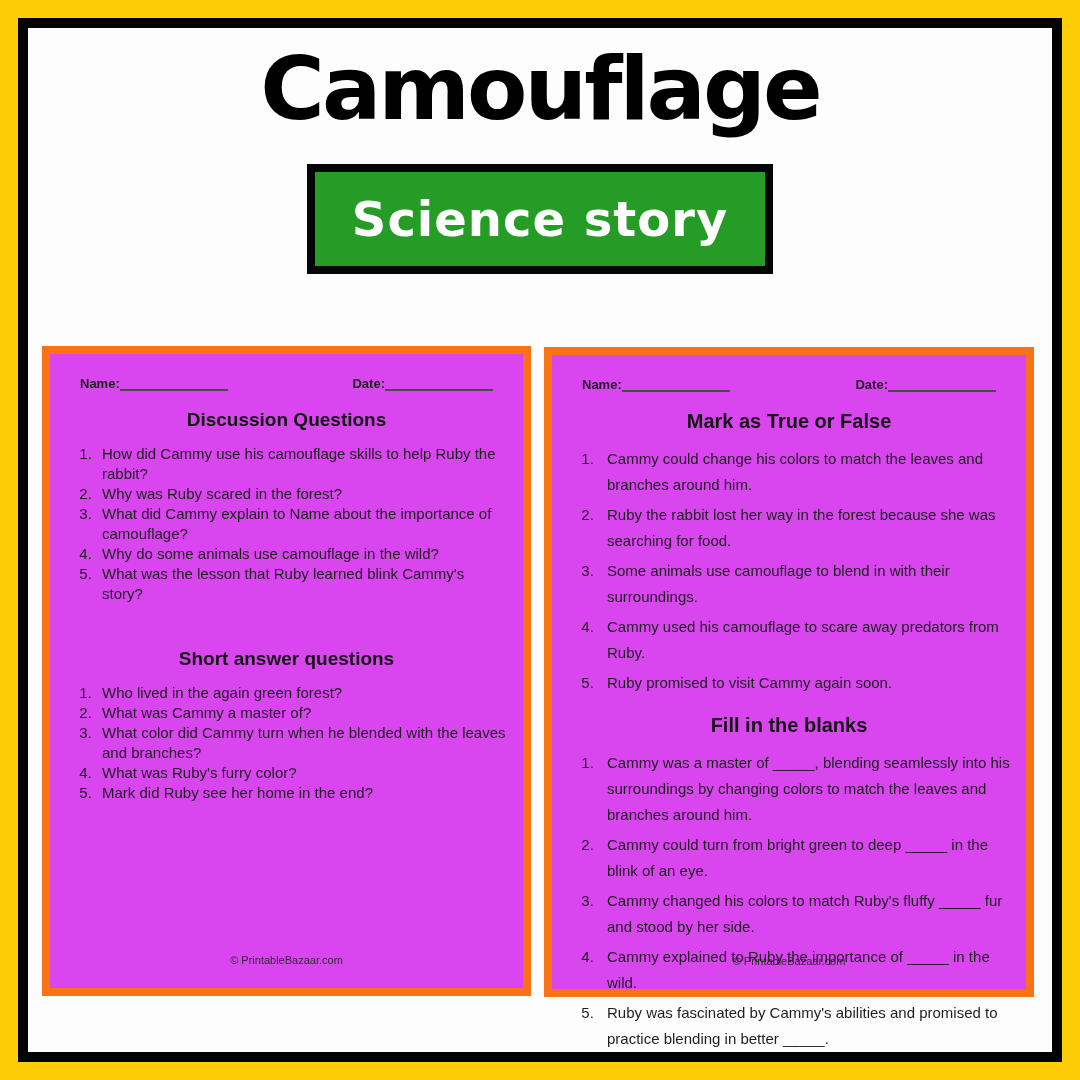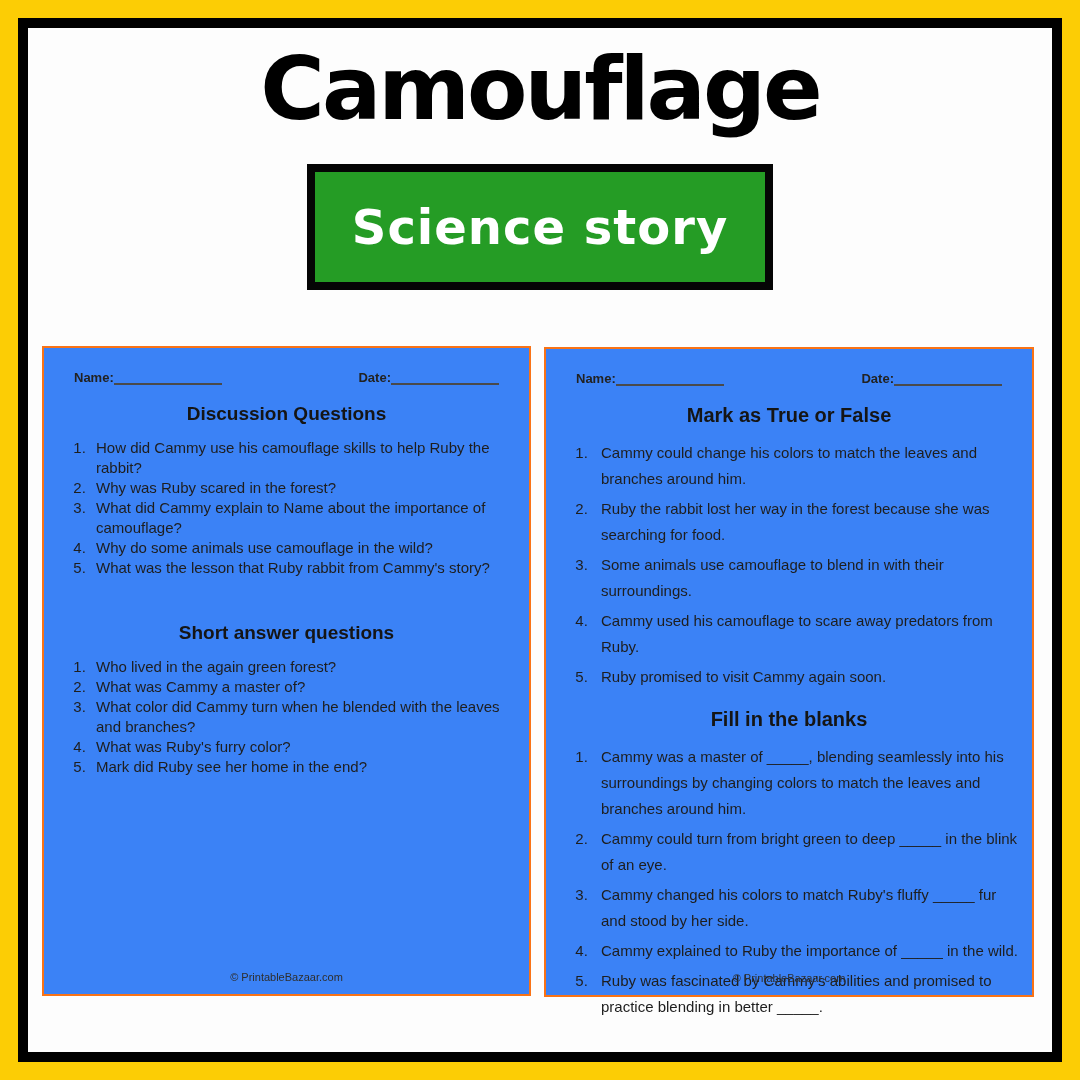--- a/index.html
+++ b/index.html
@@ -19,31 +19,31 @@
   }
   .main-title {
     position: absolute; top: 10px; left: 0; right: 0;
     margin: 0; text-align: center;
     font-family: "DejaVu Sans", sans-serif;
     font-size: 88px; font-weight: 800; letter-spacing: -3px;
     color: #000000; line-height: 1.15;
   }
   .banner {
     position: absolute; top: 136px; left: 50%; transform: translateX(-50%);
-    width: 466px; height: 126px; box-sizing: border-box;
+    width: 466px; height: 110px; box-sizing: border-box;
     background: #259C25; border: 8px solid #050505;
     display: flex; align-items: center; justify-content: center;
   }
   .banner-text {
     color: #FFFFFF; font-family: "DejaVu Sans", sans-serif;
     font-size: 48px; font-weight: 700; letter-spacing: 1px;
   }
   .page {
     position: absolute; box-sizing: border-box;
-    background: #3b82f6; border: 2px solid #f97316;
+    background: #d946ef; border: 8px solid #f97316;
     color: #1E1E1E; padding: 22px 14px 12px;
   }
   .page-left  { left: 14px;  top: 318px; width: 489px; height: 650px; }
   .page-right { left: 516px; top: 319px; width: 490px; height: 650px; }
   .meta-row {
     display: flex; justify-content: space-between; align-items: flex-end;
     padding: 0 16px; font-size: 13px; font-weight: 600; color: #222;
   }
   .meta-field { white-space: nowrap; }
   .blank-line {
@@ -54,21 +54,21 @@
     margin: 18px 0 0; text-align: center;
     font-size: 19px; font-weight: 700; color: #151515;
   }
   .page-right .section-heading { font-size: 20px; }
   .q-list { margin: 13px 0 0; padding-left: 32px; }
   .page-left  .q-list li { font-size: 15px; line-height: 20px; padding-left: 6px; }
   .page-right .q-list li { font-size: 15px; line-height: 26px; padding-left: 9px; margin-bottom: 4px; }
   .page-left .heading-gap  { margin-top: 44px; }
   .page-right .heading-gap { }
   .page-footer {
-    position: absolute; bottom: 11px; left: 0; right: 0;
+    position: absolute; bottom: 22px; left: 0; right: 0;
     text-align: center; font-size: 11px; color: #2e2e2e;
   }
 </style>
 </head>
 <body>
 
 <div class="black-frame"></div>
 <div class="canvas">
 
   <h1 class="main-title">Camouflage</h1>
@@ -82,21 +82,21 @@
       <span class="meta-field"><span>Name:</span><span class="blank-line"></span></span>
       <span class="meta-field"><span>Date:</span><span class="blank-line"></span></span>
     </div>
 
     <h2 class="section-heading">Discussion Questions</h2>
     <ol class="q-list">
       <li>How did Cammy use his camouflage skills to help Ruby the rabbit?</li>
       <li>Why was Ruby scared in the forest?</li>
       <li>What did Cammy explain to Name about the importance of camouflage?</li>
       <li>Why do some animals use camouflage in the wild?</li>
-      <li>What was the lesson that Ruby rabbit from Cammy's story?</li>
+      <li>What was the lesson that Ruby learned blink Cammy's story?</li>
     </ol>
 
     <h2 class="section-heading heading-gap">Short answer questions</h2>
     <ol class="q-list">
       <li>Who lived in the again green forest?</li>
       <li>What was Cammy a master of?</li>
       <li>What color did Cammy turn when he blended with the leaves and branches?</li>
       <li>What was Ruby's furry color?</li>
       <li>Mark did Ruby see her home in the end?</li>
     </ol>

